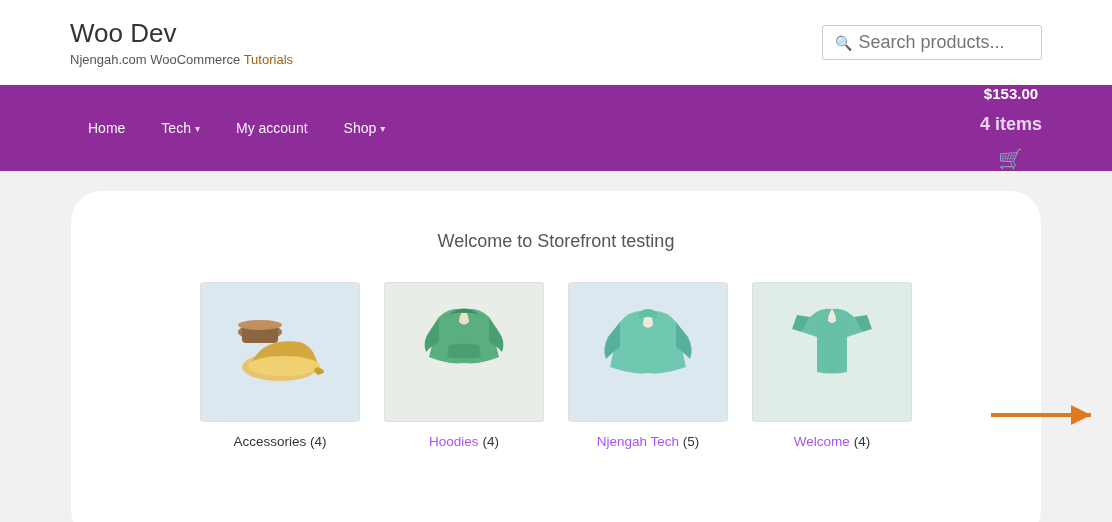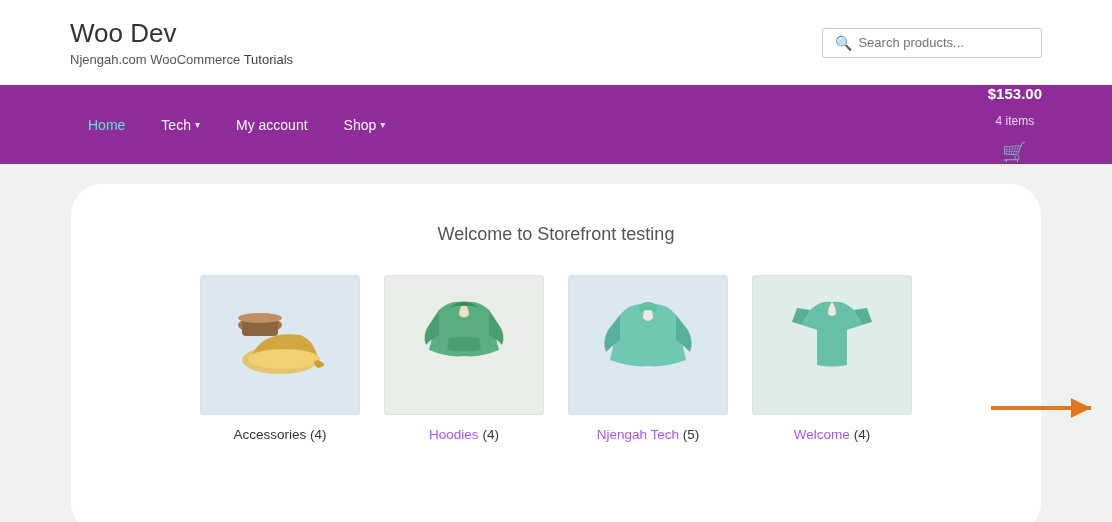--- a/index.html
+++ b/index.html
@@ -17,36 +17,36 @@
       font-size: 26px;
       font-weight: 400;
       color: #333;
     }
     .site-tagline {
       font-size: 13px;
       color: #555;
       margin-top: 3px;
     }
     .site-tagline a {
-      color: #404040;
+      color: #a16207;
       text-decoration: none;
     }
     .search-bar {
       display: flex;
       align-items: center;
       border: 1px solid #ccc;
       border-radius: 3px;
       padding: 6px 12px;
       width: 220px;
       background: #fff;
     }
     .search-bar input {
       border: none;
       outline: none;
-      font-size: 13px;
+      font-size: 18px;
       color: #999;
       width: 100%;
     }
     .search-icon-wrap {
       color: #888;
       margin-right: 6px;
       font-size: 14px;
     }
 
     
@@ -68,41 +68,42 @@
       font-size: 14px;
       padding: 18px 18px;
       cursor: pointer;
       display: flex;
       align-items: center;
       gap: 4px;
       text-decoration: none;
       opacity: 0.95;
     }
     .nav-item.home {
-      color: #5eead4;
+      color: #ffffff;
       align-items: center;
     }
     .nav-chevron {
       font-size: 10px;
       opacity: 0.85;
     }
     .nav-right {
       display: flex;
       align-items: center;
       gap: 12px;
       flex-direction: column;
     }
     .cart-price {
       color: #fff;
       font-size: 15px;
       font-weight: 600;
     }
     .cart-count {
       color: rgba(255,255,255,0.8);
-      font-size: 12px;
+      font-size: 18px;
+      font-weight: bold;
     }
     .cart-icon {
       color: #fff;
       font-size: 20px;
       cursor: pointer;
     }
 
     
     .main {
       background: #fff;

